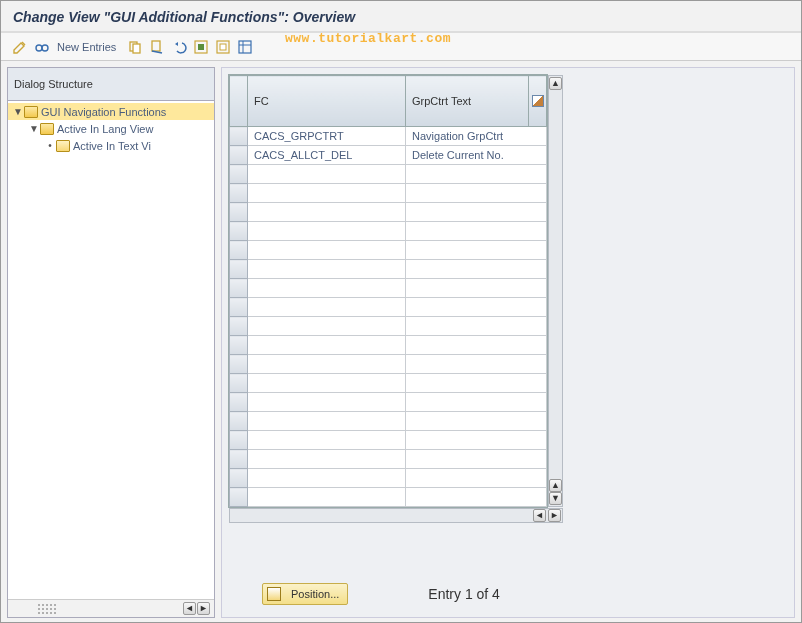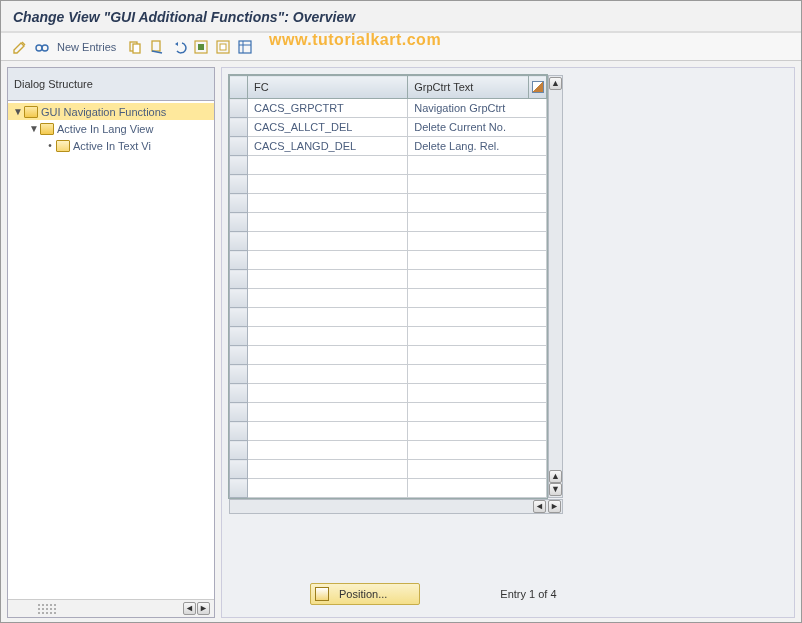--- a/index.html
+++ b/index.html
@@ -41,27 +41,28 @@
       color: #b28500;
     }
     .toolbar .tb-label {
       color: #4a5d7d;
       font-size: 11px;
       margin: 0 6px 0 2px;
       cursor: pointer;
     }
     .watermark {
       position: absolute;
-      left: 268px;
+      left: 284px;
       top: 30px;
       color: #f7b63e;
-      font-size: 16px;
+      font-size: 13px;
       font-weight: 600;
       letter-spacing: 0.5px;
       pointer-events: none;
+      font-family: Liberation Mono, monospace;
     }
     .main-area {
       display: flex;
       height: calc(100% - 58px);
     }
     .tree-panel {
       width: 208px;
       border: 1px solid #aab;
       margin: 6px 0 6px 6px;
       background: #fff;
@@ -166,21 +167,21 @@
       width: 320px;
       position: relative;
     }
     .tbl {
       border-collapse: collapse;
       width: 100%;
     }
     .tbl th {
       background: linear-gradient(#edf1f5,#d2dbe4);
       border: 1px solid #9aa;
-      padding: 5px 6px;
+      padding: 19px 6px;
       text-align: left;
       font-weight: normal;
       color: #333;
       height: 20px;
     }
     .tbl th.sel-col { width: 18px; padding: 0; }
     .tbl th.corner { width: 18px; padding:0; text-align:center;}
     .corner-box {
       width: 12px; height: 12px;
       border: 1px solid #6a88ab;
@@ -238,33 +239,32 @@
       align-items: center;
       gap: 80px;
     }
     .position-btn {
       display: inline-flex;
       align-items: center;
       height: 22px;
       background: linear-gradient(#fbf2c9,#f4df8a);
       border: 1px solid #c7ad4a;
       border-radius: 2px;
-      padding: 0 32px 0 4px;
+      padding: 0 8px 0 4px;
       cursor: pointer;
       color: #333;
       font-size: 11px;
       gap: 10px;
-      margin-left: 48px;
     }
     .position-btn .picon {
       width: 14px; height: 14px;
       border: 1px solid #9c7d1c;
       background: linear-gradient(#fff,#f3d77c);
     }
-    .status-text { color: #333; font-size: 11px; }
+    .status-text { color: #333; font-size: 14px; }
     .icon-svg { width: 16px; height: 16px; }
   </style>
 </head>
 <body>
 
 <div class="title-bar">Change View "GUI Additional Functions": Overview</div>
 
 <div class="toolbar">
   <span class="tb-btn">
     <svg class="icon-svg" viewBox="0 0 16 16">
@@ -376,25 +376,20 @@
             <tr>
               <td class="sel-cell"></td>
               <td>CACS_GRPCTRT</td>
               <td colspan="2">Navigation GrpCtrt</td>
             </tr>
             <tr>
               <td class="sel-cell"></td>
               <td>CACS_ALLCT_DEL</td>
               <td colspan="2">Delete Current No.</td>
             </tr>
-            <tr>
-              <td class="sel-cell"></td>
-              <td>CACS_LANGD_DEL</td>
-              <td colspan="2">Delete Lang. Rel.</td>
-            </tr>
             <tr class="empty">
               <td class="sel-cell"></td>
               <td>.</td>
               <td colspan="2">.</td>
             </tr>
             <tr class="empty">
               <td class="sel-cell"></td>
               <td>.</td>
               <td colspan="2">.</td>
             </tr>

